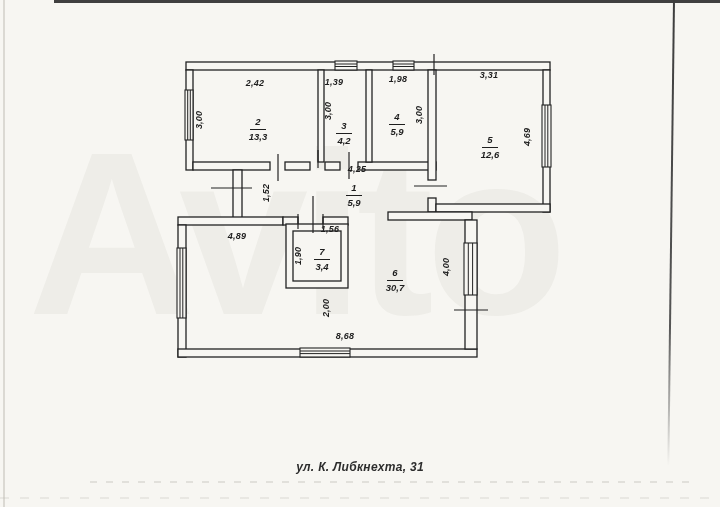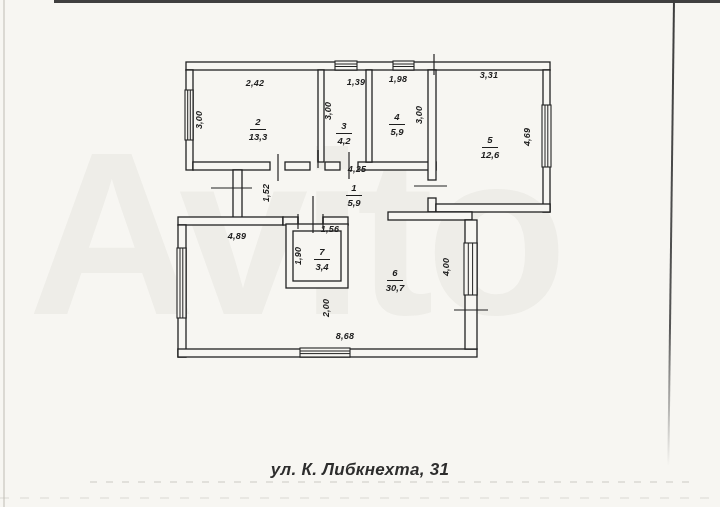--- a/index.html
+++ b/index.html
@@ -25,21 +25,21 @@
   .room-label {
     position:absolute; width:44px;
     display:flex; flex-direction:column; align-items:center;
     font-size:9.5px; font-style:italic; font-weight:bold;
     color:#1e1e1e; line-height:1;
   }
   .room-label .num { padding:0 5px 2px; border-bottom:1px solid #1e1e1e; }
   .room-label .area { padding-top:2px; }
   .address {
     position:absolute; left:0; top:460px; width:720px;
-    text-align:center; font-size:17px; font-style:italic;
+    text-align:center; font-size:12px; font-style:italic;
     font-weight:bold; color:#2d2d2d; letter-spacing:0.3px;
   }
   .scan-top { position:absolute; left:54px; top:0; width:666px; height:2.5px; background:#404040; }
   .scan-right {
     position:absolute; left:673px; top:0; width:2px; height:466px;
     background:linear-gradient(to bottom,#3d3d3d,#565656 70%,rgba(90,90,90,0));
     transform:rotate(0.7deg); transform-origin:top center;
   }
   .scan-left { position:absolute; left:3px; top:0; width:2px; height:507px; background:#dbd9d3; }
   .noise-a {
@@ -128,21 +128,21 @@
       <line x1="414" y1="186" x2="447" y2="186"></line>
       <line x1="313" y1="196" x2="313" y2="233"></line>
       <line x1="211" y1="188" x2="252" y2="188"></line>
       <line x1="454" y1="310" x2="488" y2="310"></line>
       <line x1="298" y1="214" x2="298" y2="229"></line>
       <line x1="323" y1="214" x2="323" y2="229"></line>
     </g>
   </svg>
 
   <div class="dim" style="left:233px;top:79px;">2,42</div>
-  <div class="dim" style="left:334px;top:78px;">1,39</div>
+  <div class="dim" style="left:312px;top:78px;">1,39</div>
   <div class="dim" style="left:376px;top:75px;">1,98</div>
   <div class="dim" style="left:467px;top:71px;">3,31</div>
   <div class="dim rot" style="left:178px;top:115px;">3,00</div>
   <div class="dim rot" style="left:307px;top:106px;">3,00</div>
   <div class="dim rot" style="left:398px;top:110px;">3,00</div>
   <div class="dim rot" style="left:506px;top:132px;">4,69</div>
   <div class="dim" style="left:335px;top:165px;">4,25</div>
   <div class="dim rot" style="left:245px;top:188px;">1,52</div>
   <div class="dim" style="left:308px;top:225px;">1,56</div>
   <div class="dim rot" style="left:277px;top:251px;">1,90</div>

